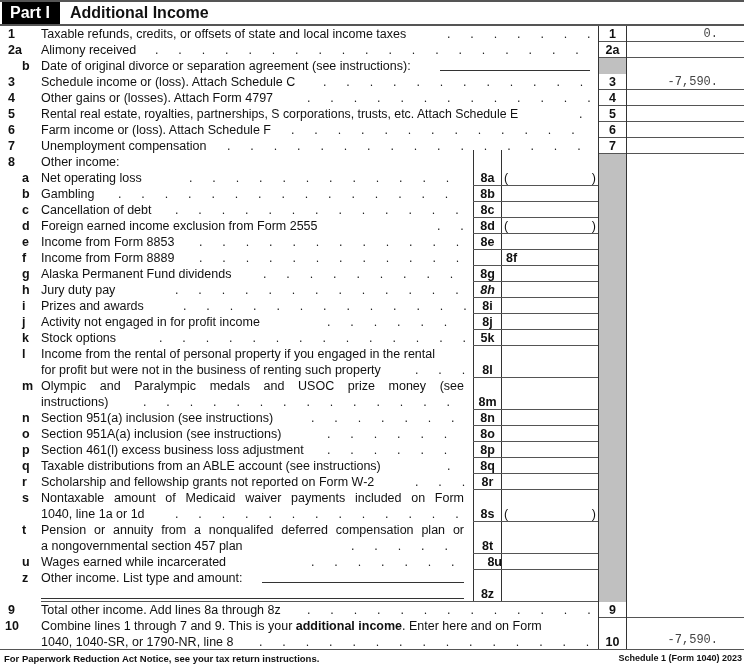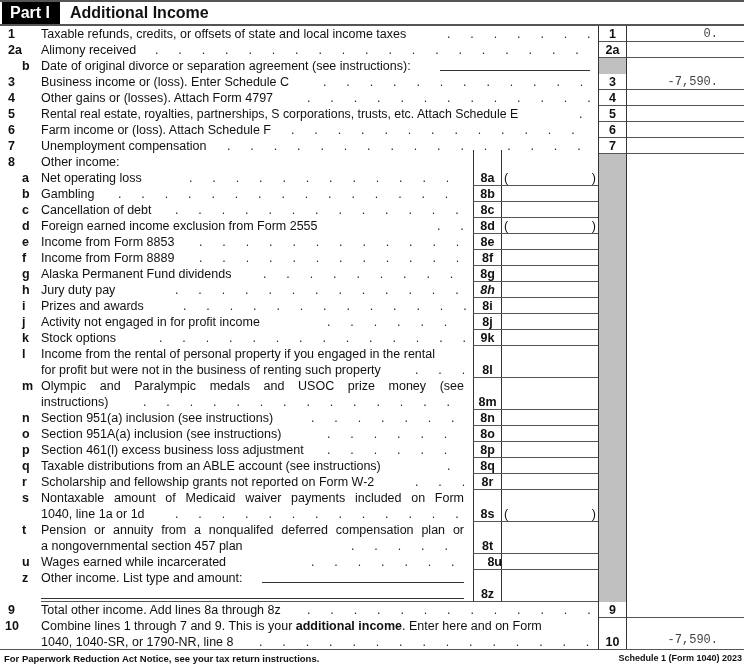--- a/index.html
+++ b/index.html
@@ -78,21 +78,21 @@
 </div>
 
 <div class="row" style="top:58px;">
   <span class="ln sub">b</span>
   <span class="txt">Date of original divorce or separation agreement (see instructions):</span>
   <span class="fill-line" style="left:440px; width:150px; top:12px;"></span>
 </div>
 
 <div class="row" style="top:74px;">
   <span class="ln main">3</span>
-  <span class="txt">Business income or (loss). Enter Schedule C</span>
+  <span class="txt">Schedule income or (loss). Attach Schedule C</span>
   <span class="dots" style="left:323px; width:272px;">. . . . . . . . . . . . . . . . . . . . . . . . . . . . . . . . . . . . . . . . . . . .</span>
   <span class="rnum" style="top:0;">3</span>
   <span class="ramt" style="top:0;">-7,590.</span>
 </div>
 
 <div class="row" style="top:90px;">
   <span class="ln main">4</span>
   <span class="txt">Other gains or (losses). Attach Form 4797</span>
   <span class="dots" style="left:307px; width:288px;">. . . . . . . . . . . . . . . . . . . . . . . . . . . . . . . . . . . . . . . . . . . .</span>
   <span class="rnum" style="top:0;">4</span>
@@ -169,21 +169,21 @@
       <span class="txt" style="">Income from Form 8853</span>
       <span class="dots" style="left:199px; width:267px; top:0px;">. . . . . . . . . . . . . . . . . . . . . . . . . . . . . . . . . . . . . . . . . . . .</span>
       <span class="snum" style="top:0px; border:none;">8e</span>
       <span class="samt" style="top:0px; height:16px;"><span></span></span>
     </div>
     <div class="hline" style="left: 473px; width: 125px; top: 249px;"></div>
     <div class="row" style="top: 250px;">
       <span class="ln sub">f</span>
       <span class="txt" style="">Income from Form 8889</span>
       <span class="dots" style="left:199px; width:267px; top:0px;">. . . . . . . . . . . . . . . . . . . . . . . . . . . . . . . . . . . . . . . . . . . .</span>
-      <span class="snum" style="top:0px; border:none;">8f</span>
+      <span class="snum" style="top:0px; border:none;margin-left:24px;">8f</span>
       <span class="samt" style="top:0px; height:16px;"><span></span></span>
     </div>
     <div class="hline" style="left: 473px; width: 125px; top: 265px;"></div>
     <div class="row" style="top: 266px;">
       <span class="ln sub">g</span>
       <span class="txt" style="">Alaska Permanent Fund dividends</span>
       <span class="dots" style="left:263px; width:203px; top:0px;">. . . . . . . . . . . . . . . . . . . . . . . . . . . . . . . . . . . . . . . . . . . .</span>
       <span class="snum" style="top:0px; border:none;">8g</span>
       <span class="samt" style="top:0px; height:16px;"><span></span></span>
     </div>
@@ -209,21 +209,21 @@
       <span class="txt" style="">Activity not engaged in for profit income</span>
       <span class="dots" style="left:327px; width:139px; top:0px;">. . . . . . . . . . . . . . . . . . . . . . . . . . . . . . . . . . . . . . . . . . . .</span>
       <span class="snum" style="top:0px; border:none;">8j</span>
       <span class="samt" style="top:0px; height:16px;"><span></span></span>
     </div>
     <div class="hline" style="left: 473px; width: 125px; top: 329px;"></div>
     <div class="row" style="top: 330px;">
       <span class="ln sub">k</span>
       <span class="txt" style="">Stock options</span>
       <span class="dots" style="left:159px; width:307px; top:0px;">. . . . . . . . . . . . . . . . . . . . . . . . . . . . . . . . . . . . . . . . . . . .</span>
-      <span class="snum" style="top:0px; border:none;">9k</span>
+      <span class="snum" style="top:0px; border:none;">5k</span>
       <span class="samt" style="top:0px; height:16px;"><span></span></span>
     </div>
     <div class="hline" style="left: 473px; width: 125px; top: 345px;"></div>
     <div class="row" style="top: 346px;">
       <span class="ln sub">l</span>
       <span class="txt" style="">Income from the rental of personal property if you engaged in the rental</span>
       <span class="txt" style="top:16px;">for profit but were not in the business of renting such property</span>
       <span class="dots" style="left:415px; width:51px; top:16px;">. . . . . . . . . . . . . . . . . . . . . . . . . . . . . . . . . . . . . . . . . . . .</span>
       <span class="snum" style="top:16px; border:none;">8l</span>
       <span class="samt" style="top:16px; height:16px;"><span></span></span>

